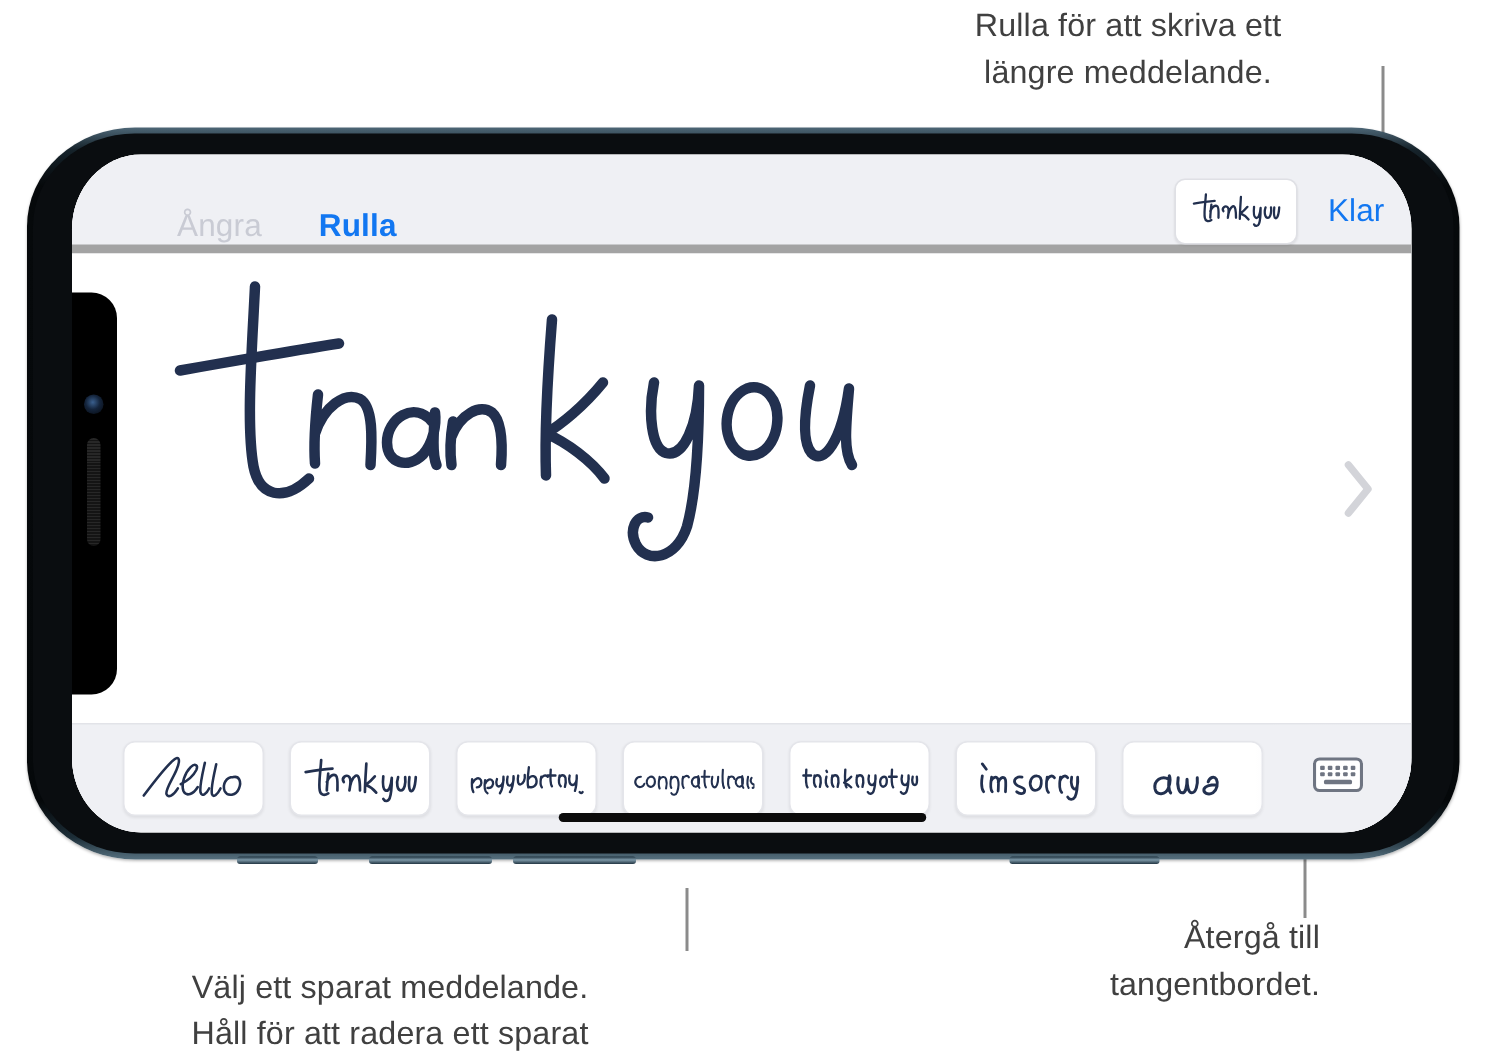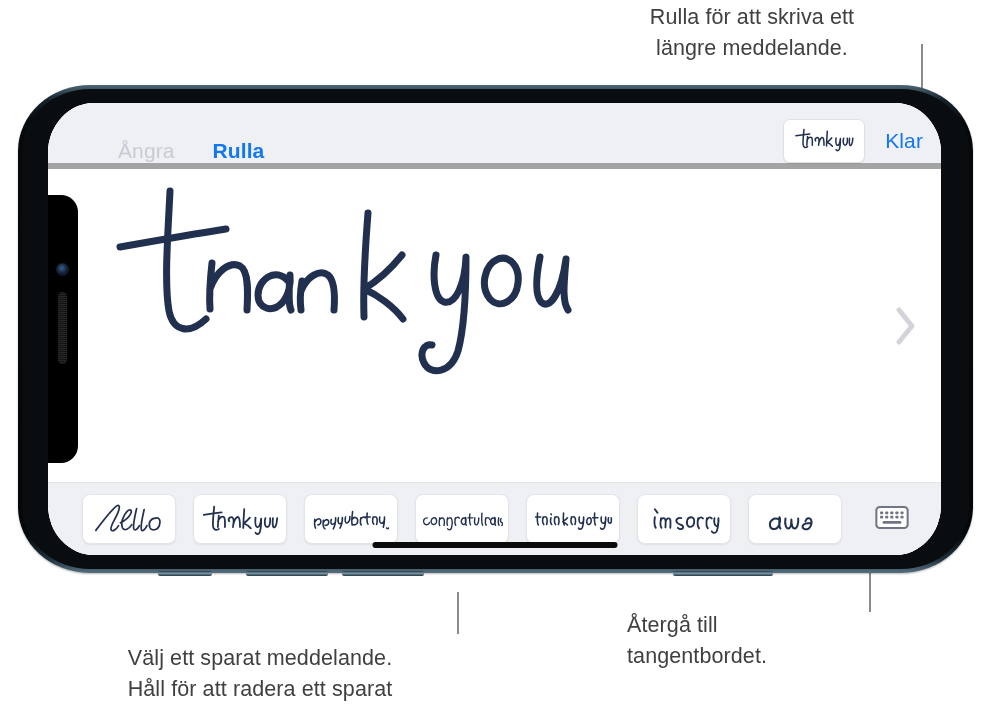--- a/index.html
+++ b/index.html
@@ -32,23 +32,23 @@
   }
   #callout-bottom-left {
     top: 610px;
     left: 60px;
     width: 400px;
     text-align: center;
     margin-top: 33px;
   }
   #callout-bottom-right {
     top: 610px;
-    left: 627px;
+    left: 655px;
     width: 225px;
-    text-align: left;
+    text-align: right;
   }
 
   
   .leader {
     position: absolute;
     background: #8b8b8b;
     width: 2px;
   }
   #leader-scroll  { left: 921px; top: 44px;  height: 273px; }
   #leader-saved   { left: 457px; top: 592px; height: 42px; }

